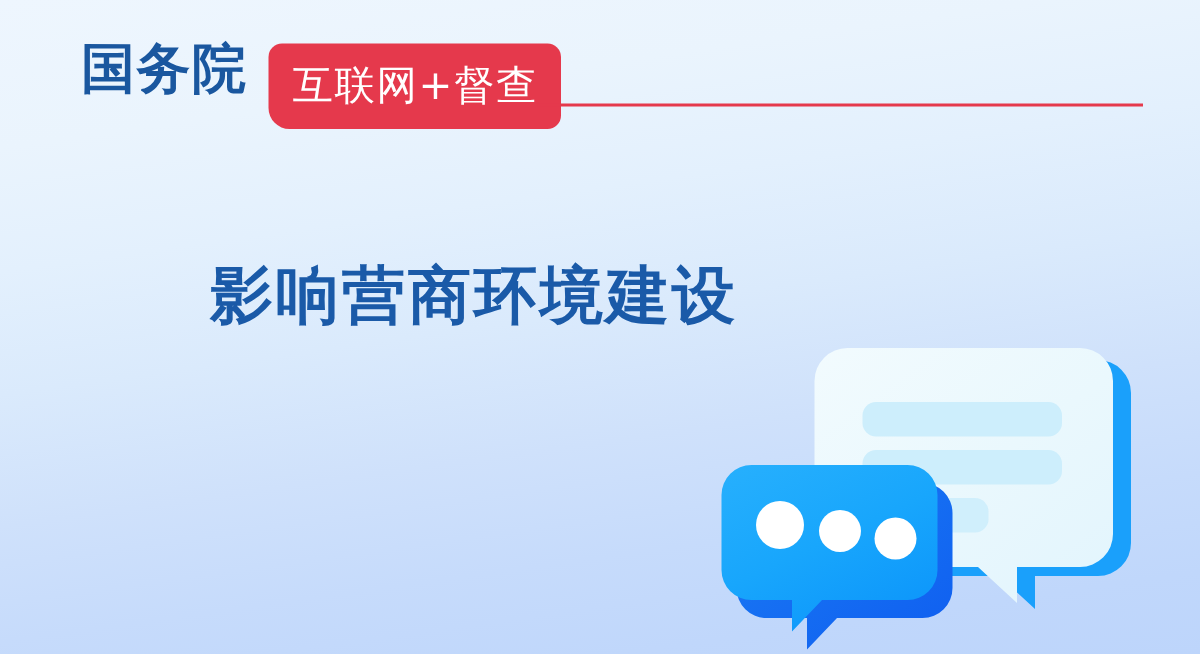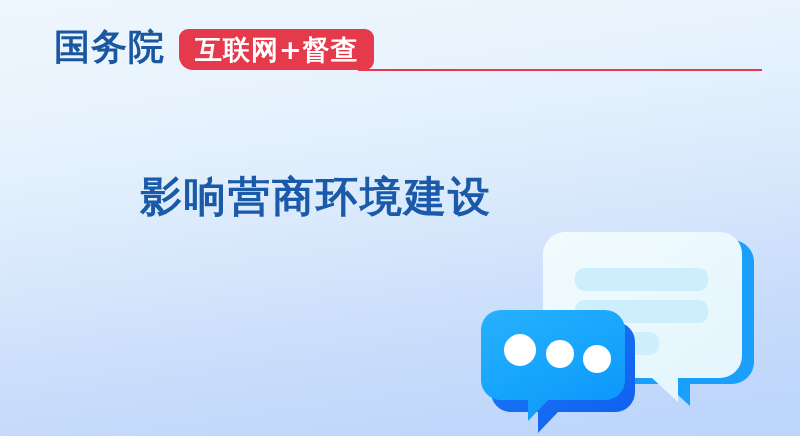--- a/index.html
+++ b/index.html
@@ -48,31 +48,31 @@
     letter-spacing: 1px;
     color: #1a579f;
     white-space: nowrap;
     font-family: "DejaVu Sans", "Liberation Sans", sans-serif;
   }
 
   #program-badge {
     position: absolute;
     left: 163px;
     top: 29px;
-    height: 41px;
+    height: 57px;
     padding: 0 15px 0 16px;
     box-sizing: border-box;
     display: flex;
     align-items: center;
     background: #e5394c;
     border-radius: 9px 9px 9px 14px;
     color: #ffffff;
     font-size: 27px;
     line-height: 27px;
-    font-weight: 700;
+    font-weight: 400;
     letter-spacing: 1px;
     white-space: nowrap;
     font-family: "DejaVu Sans", "Liberation Sans", sans-serif;
   }
 
   #header-rule {
     position: absolute;
     left: 342px;
     top: 69px;
     width: 404px;

